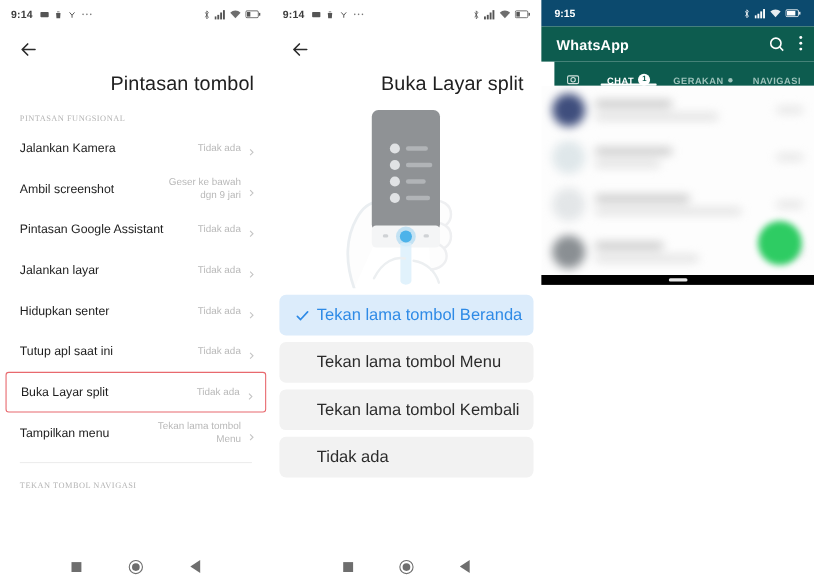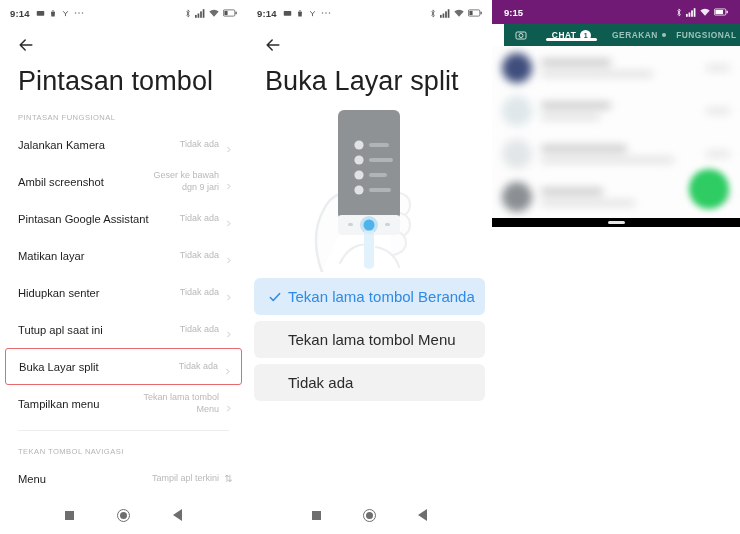--- a/index.html
+++ b/index.html
@@ -27,26 +27,26 @@
   .sb-time { font-size: 9.5px; font-weight: 600; margin-right: 2px; }
   .sb-ico { display: inline-block; line-height: 1; }
   .sb-ico svg { display: block; }
 
   
   .backrow { height: 38px; display: flex; align-items: center; padding-left: 16px; }
   .back-arrow { width: 20px; height: 20px; color: #2b2b2b; cursor: pointer; }
 
   
   .page-title {
-    font-size: 27px; font-weight: 400; color: #202020;
-    padding: 2px 16px 0 18px; letter-spacing: .1px;
+    font-size: 18px; font-weight: 400; color: #202020;
+    padding: 2px 16px 0 18px; letter-spacing: .1px; text-align: right;
   }
   .section-cap {
     font-size: 7.6px; color: #b4b4b4; letter-spacing: .45px;
-    padding: 16px 16px 4px 18px; text-transform: uppercase;
+    padding: 16px 16px 4px 18px; text-transform: uppercase; font-family: Liberation Serif, serif;
   }
 
   
   .setting-row {
     display: flex; align-items: center; justify-content: flex-end;
     min-height: 37px; padding: 3px 14px 3px 18px; cursor: pointer;
     position: relative;
   }
   .sr-label { font-size: 11.2px; color: #1d1d1d; flex: 0 0 auto; margin-right: auto; padding-right: 8px; }
   .sr-value {
@@ -87,32 +87,32 @@
     padding-left: 14px; cursor: pointer;
   }
   .option-row.selected { background: #dcecfb; }
   .opt-check { width: 14px; height: 14px; color: #2e8ae6; margin-right: 6px; flex: 0 0 14px; }
   .opt-check.hidden { visibility: hidden; }
   .opt-label { font-size: 15px; color: #2b2b2b; }
   .option-row.selected .opt-label { color: #2e8ae6; }
 
   
   .wa-status {
-    height: 24px; background: #701a75; display: flex; align-items: center;
+    height: 24px; background: #0c4a6e; display: flex; align-items: center;
     justify-content: space-between; padding: 0 12px; color: #ffffff; font-size: 9px;
   }
   .wa-status .sb-time { color:#fff; font-weight:600; }
   .wa-header {
     height: 32px; background: #0d5c4f; display: flex; align-items: center;
     padding: 0 10px 0 14px; color: #fff;
   }
   .wa-title { font-size: 13px; font-weight: 600; letter-spacing: .2px; margin-right: auto; }
   .wa-icon { width: 16px; height: 16px; color: #fff; margin-left: 12px; cursor: pointer; }
   .wa-tabs {
-    height: 22px; background: #0d5c4f; display: flex; align-items: center;
+    height: 22px; background: #0d5c4f; display: flex; align-items: flex-end;
     color: #9dc3bb; font-size: 8.4px; font-weight: 700; letter-spacing: .5px; margin-left: 12px;
   }
   .wa-tab {
     flex: 1; display: flex; align-items: center; justify-content: center;
     gap: 4px; position: relative; cursor: pointer;
   }
   .wa-tab.cam { flex: 0 0 34px; }
   .wa-tab.active { color: #ffffff; }
   .wa-tab.active::after {
     content: ""; position: absolute; left: 12%; right: 12%; bottom: 0;
@@ -237,21 +237,21 @@
             </svg></span>
       </div>
       <div class="setting-row">
         <span class="sr-label">Pintasan Google Assistant</span>
         <span class="sr-value">Tidak ada</span>
         <span class="sr-chev"><svg viewBox="0 0 24 24" fill="none" stroke="currentColor" stroke-width="2.6">
               <path d="M9 5l7 7-7 7"></path>
             </svg></span>
       </div>
       <div class="setting-row">
-        <span class="sr-label">Matikan layar</span>
+        <span class="sr-label">Jalankan layar</span>
         <span class="sr-value">Tidak ada</span>
         <span class="sr-chev"><svg viewBox="0 0 24 24" fill="none" stroke="currentColor" stroke-width="2.6">
               <path d="M9 5l7 7-7 7"></path>
             </svg></span>
       </div>
       <div class="setting-row">
         <span class="sr-label">Hidupkan senter</span>
         <span class="sr-value">Tidak ada</span>
         <span class="sr-chev"><svg viewBox="0 0 24 24" fill="none" stroke="currentColor" stroke-width="2.6">
               <path d="M9 5l7 7-7 7"></path>
@@ -275,25 +275,20 @@
         <span class="sr-label">Tampilkan menu</span>
         <span class="sr-value">Tekan lama tombol Menu</span>
         <span class="sr-chev"><svg viewBox="0 0 24 24" fill="none" stroke="currentColor" stroke-width="2.6">
               <path d="M9 5l7 7-7 7"></path>
             </svg></span>
       </div>
     </div>
 
     <div class="divider-line"></div>
     <div class="section-cap">TEKAN TOMBOL NAVIGASI</div>
-    <div class="setting-row">
-      <span class="sr-label">Menu</span>
-      <span class="sr-value">Tampil apl terkini</span>
-      <span class="sr-stepper">⇅</span>
-    </div>
 
     <div class="navbar">
       <span class="nav-btn">
           <span class="nav-sq"></span>
         </span>
       <span class="nav-btn">
           <span class="nav-home"></span>
         </span>
       <span class="nav-btn">
           <span class="nav-tri"></span>
@@ -409,20 +404,26 @@
       <div class="option-row">
         <span class="opt-check hidden"><svg viewBox="0 0 24 24" fill="none" stroke="currentColor" stroke-width="2.6">
               <path d="M4 13l5 5L20 6"></path>
             </svg></span>
         <span class="opt-label">Tekan lama tombol Menu</span>
       </div>
       <div class="option-row">
         <span class="opt-check hidden"><svg viewBox="0 0 24 24" fill="none" stroke="currentColor" stroke-width="2.6">
               <path d="M4 13l5 5L20 6"></path>
             </svg></span>
+        <span class="opt-label">Tekan lama tombol Kembali</span>
+      </div>
+      <div class="option-row">
+        <span class="opt-check hidden"><svg viewBox="0 0 24 24" fill="none" stroke="currentColor" stroke-width="2.6">
+              <path d="M4 13l5 5L20 6"></path>
+            </svg></span>
         <span class="opt-label">Tidak ada</span>
       </div>
     </div>
 
     <div class="navbar">
       <span class="nav-btn">
           <span class="nav-sq"></span>
         </span>
       <span class="nav-btn">
           <span class="nav-home"></span>
@@ -458,38 +459,50 @@
         <span class="sb-ico">
             <svg width="14" height="8" viewBox="0 0 22 11" fill="none" stroke="#fff" stroke-width="1.2">
               <rect x=".6" y=".6" width="18" height="9.8" rx="1.8"></rect>
               <rect x="19.6" y="3.5" width="2" height="4" fill="#fff" stroke="none"></rect>
               <rect x="2.2" y="2.2" width="12" height="6.6" fill="#fff" stroke="none"></rect>
             </svg>
           </span>
       </span>
     </div>
 
+    <div class="wa-header">
+      <span class="wa-title">WhatsApp</span>
+      <span class="wa-icon"><svg viewBox="0 0 24 24" fill="none" stroke="currentColor" stroke-width="2.2">
+            <circle cx="11" cy="11" r="7"></circle>
+            <path d="M16.5 16.5L21 21"></path>
+          </svg></span>
+      <span class="wa-icon" style="width:4px"><svg viewBox="0 0 6 22" fill="currentColor">
+            <circle cx="3" cy="3" r="2"></circle>
+            <circle cx="3" cy="11" r="2"></circle>
+            <circle cx="3" cy="19" r="2"></circle>
+          </svg></span>
+    </div>
 
     <div class="wa-tabs">
       <span class="wa-tab cam">
         <span class="cam-ico"><svg viewBox="0 0 24 24" fill="none" stroke="currentColor" stroke-width="2">
               <rect x="2" y="6" width="20" height="14" rx="2.5"></rect>
               <circle cx="12" cy="13" r="4"></circle>
             </svg></span>
       </span>
       <span class="wa-tab active">
         <span>CHAT</span>
         <span class="wa-badge">1</span>
       </span>
       <span class="wa-tab">
         <span>GERAKAN</span>
         <span class="wa-dot"></span>
       </span>
       <span class="wa-tab">
-        <span>FUNGSIONAL</span>
+        <span>NAVIGASI</span>
       </span>
     </div>
 
     <div class="wa-list">
       <div class="wa-chat">
         <span class="wa-av" style="background:#3f4e7d"></span>
         <span class="wa-lines">
             <span class="wa-l1"></span>
             <span class="wa-l2"></span>
           </span>

